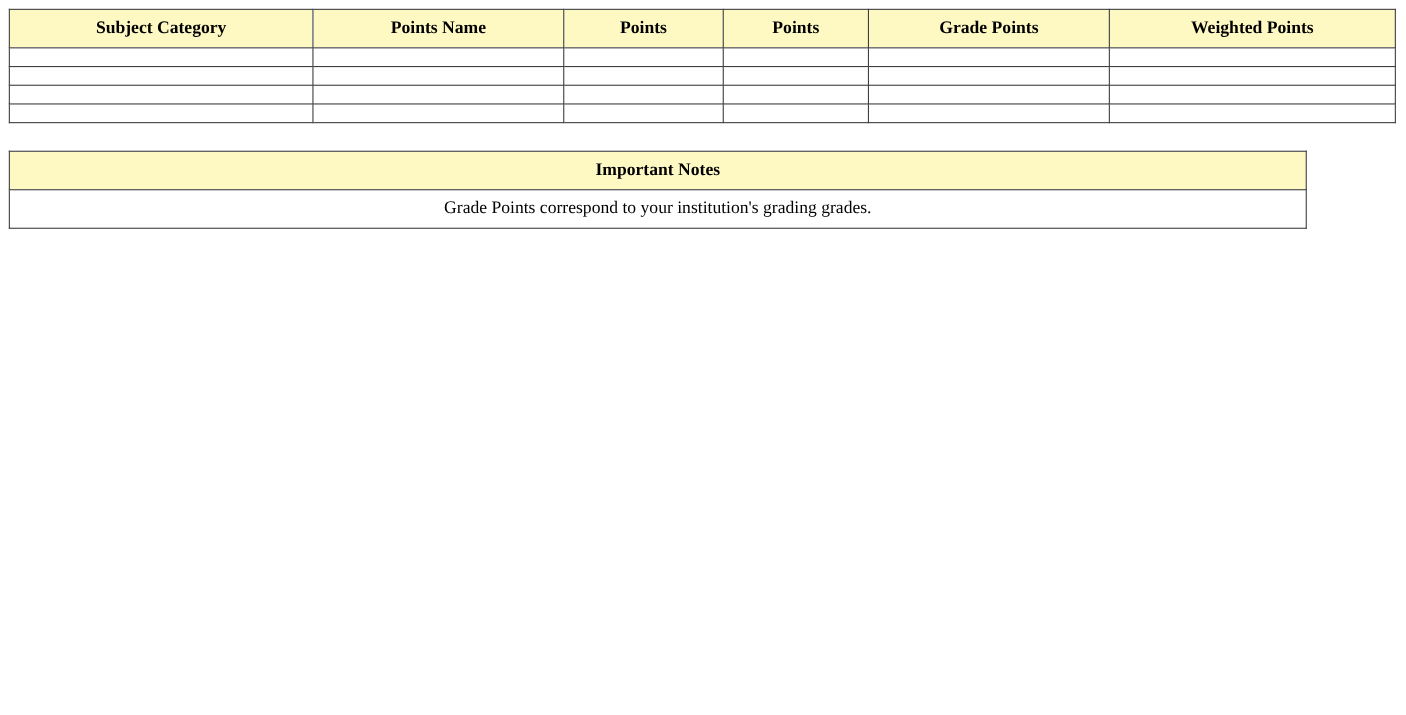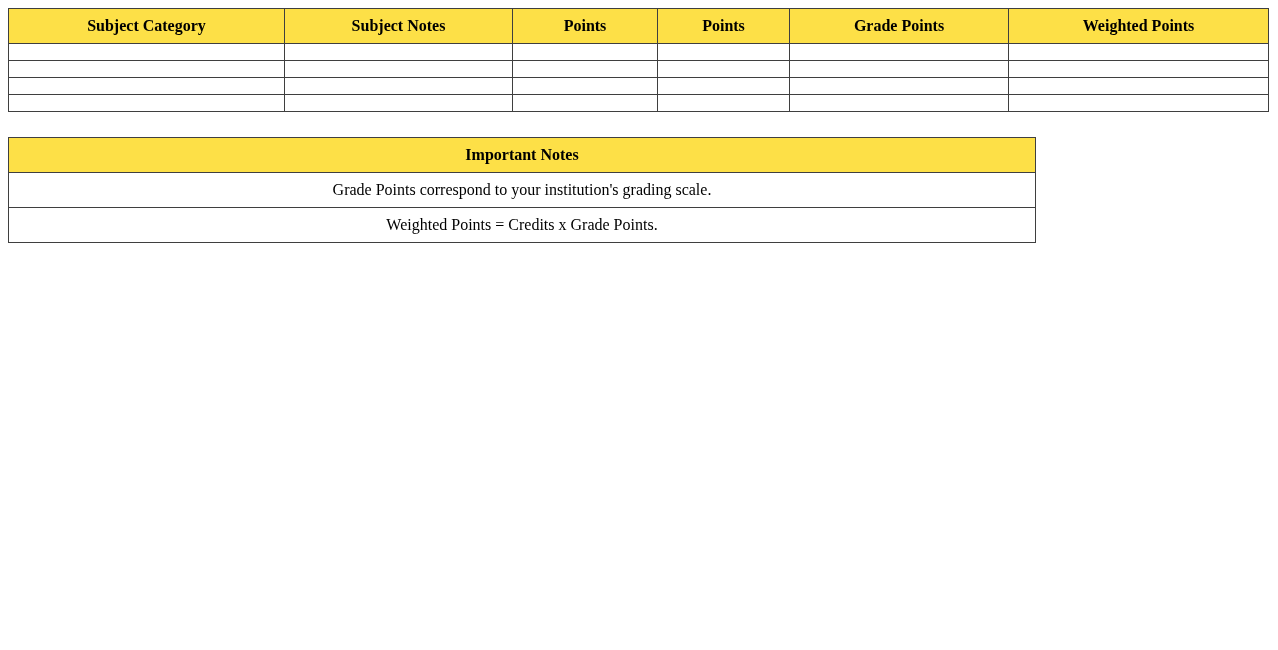--- a/index.html
+++ b/index.html
@@ -13,32 +13,32 @@
     font-family: "Liberation Serif", serif;
     font-size: 16px;
     color: #000000;
     box-sizing: border-box;
     padding: 8px;
     overflow: hidden;
   }
   table {
     border-collapse: collapse;
     table-layout: fixed;
-    width: 1028px;
+    width: 1180px;
   }
   th, td {
     border: 1px solid #3f3f3f;
     padding: 8px;
     text-align: center;
     vertical-align: middle;
     overflow: hidden;
     white-space: nowrap;
   }
   th {
-    background: #fde047;
+    background: #fef9c3;
     font-weight: bold;
   }
   .blank-row td {
     height: 0;
     line-height: 0;
   }
   .bold-cell {
     font-weight: bold;
   }
   .notes-table {
@@ -53,21 +53,21 @@
     <col style="width:276px">
     <col style="width:228px">
     <col style="width:145px">
     <col style="width:132px">
     <col style="width:219px">
     <col style="width:260px">
   </colgroup>
   <thead>
     <tr>
       <th>Subject Category</th>
-      <th>Subject Notes</th>
+      <th>Points Name</th>
       <th>Points</th>
       <th>Points</th>
       <th>Grade Points</th>
       <th>Weighted Points</th>
     </tr>
   </thead>
   <tbody>
     <tr class="blank-row">
       <td></td>
       <td></td>
@@ -104,19 +104,16 @@
 </table>
 
 <table class="notes-table">
   <thead>
     <tr>
       <th>Important Notes</th>
     </tr>
   </thead>
   <tbody>
     <tr>
-      <td>Grade Points correspond to your institution's grading scale.</td>
-    </tr>
-    <tr>
-      <td>Weighted Points = Credits x Grade Points.</td>
+      <td>Grade Points correspond to your institution's grading grades.</td>
     </tr>
   </tbody>
 </table>
 
 </body></html>

